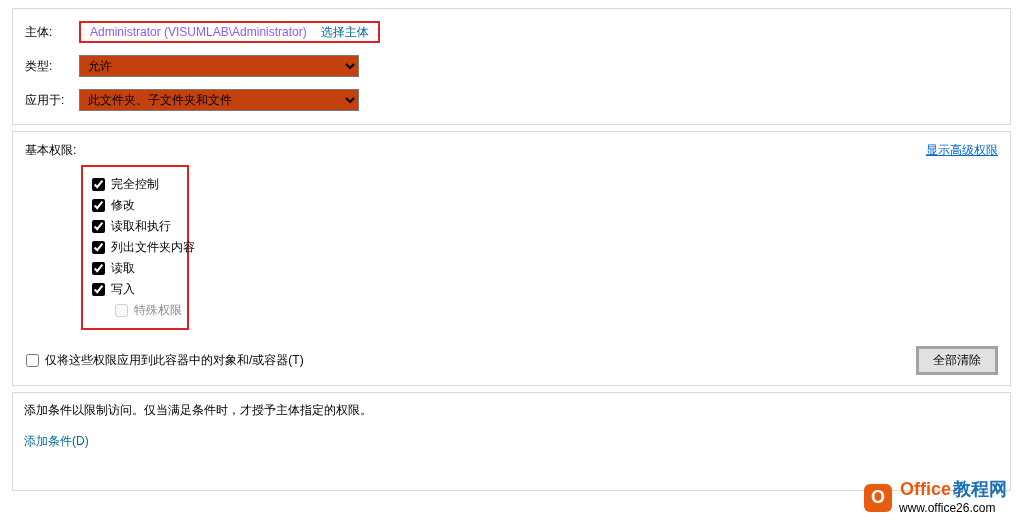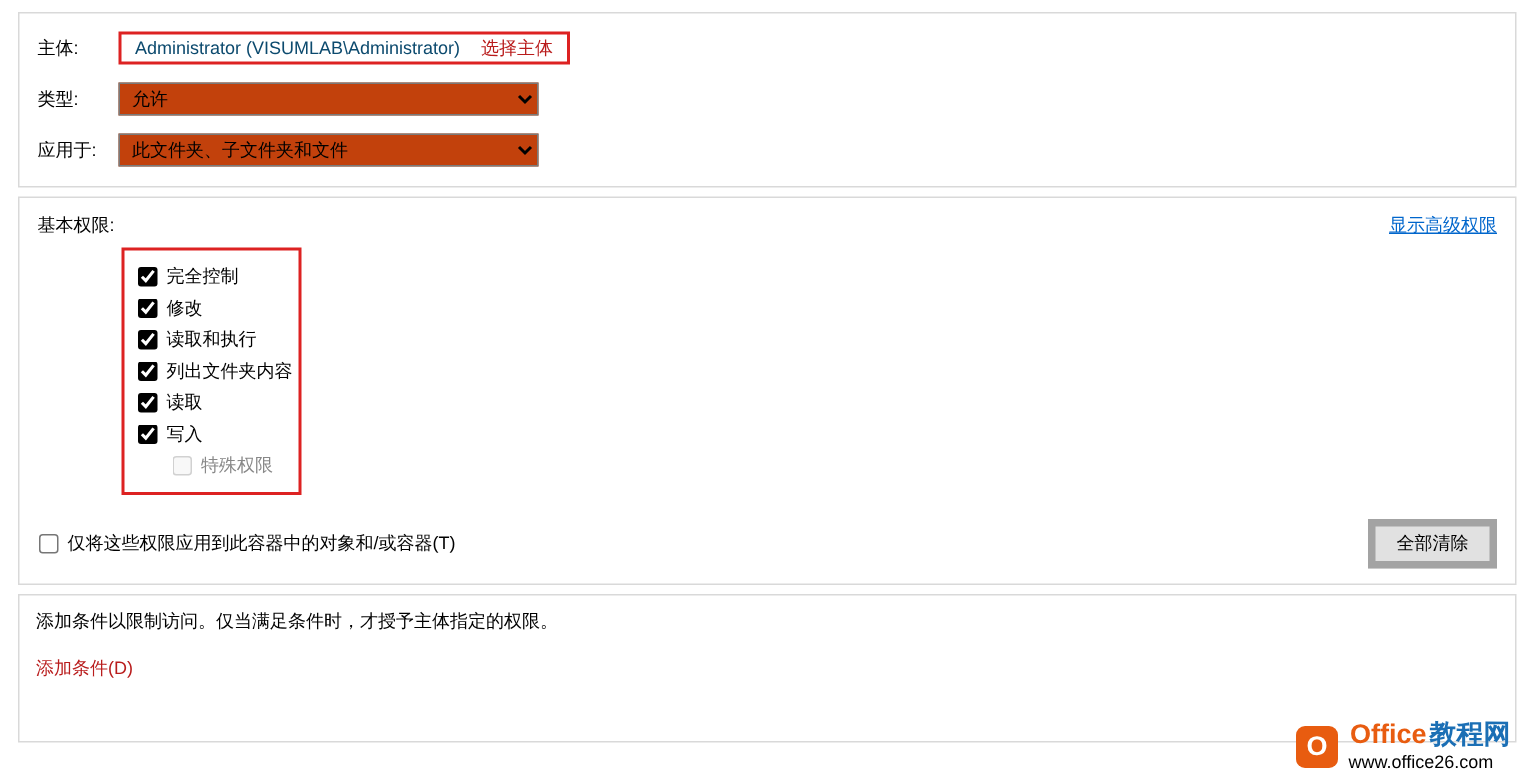--- a/index.html
+++ b/index.html
@@ -30,22 +30,22 @@
       color: #000;
     }
     .principal-box {
       border: 2px solid #d22;
       padding: 2px 8px;
       display: inline-flex;
       align-items: center;
       gap: 12px;
       height: 22px;
     }
-    .principal-name { color: #0c4a6e; }
-    .link { color: #b91c1c; cursor: pointer; }
+    .principal-name { color: #8b5cf6; }
+    .link { color: #0369a1; cursor: pointer; }
     select.win-select {
       width: 280px;
       height: 22px;
       border: 1px solid #7a7a7a;
       background: #c2410c;
       font-family: inherit;
       font-size: 12px;
       padding-left: 4px;
     }
     .perm-header {
@@ -54,21 +54,21 @@
       align-items: flex-start;
       margin-bottom: 4px;
     }
     .perm-title { color: #000; }
     .adv-link { color: #0066cc; cursor: pointer; text-decoration: underline; }
     .perm-box {
       border: 2px solid #d22;
       padding: 6px 8px;
       margin-left: 58px;
       display: inline-block;
-      width: 120px;
+      width: 108px;
     }
     .perm-item {
       display: flex;
       align-items: center;
       gap: 4px;
       margin: 2px 0;
       white-space: nowrap;
     }
     .perm-item.disabled { color: #888; padding-left: 23px; }
     .perm-item input[type=checkbox] {
@@ -80,21 +80,21 @@
       justify-content: space-between;
       align-items: center;
       margin-top: 14px;
     }
     .apply-left {
       display: flex;
       align-items: center;
       gap: 4px;
     }
     .btn {
-      border: 5px solid #a3a3a3;
+      border: 3px solid #a3a3a3;
       background: #e1e1e1;
       padding: 3px 14px;
       font-family: inherit;
       font-size: 12px;
       cursor: pointer;
     }
     .cond-text { margin-bottom: 14px; }
     .watermark {
       position: absolute;
       right: 10px;

